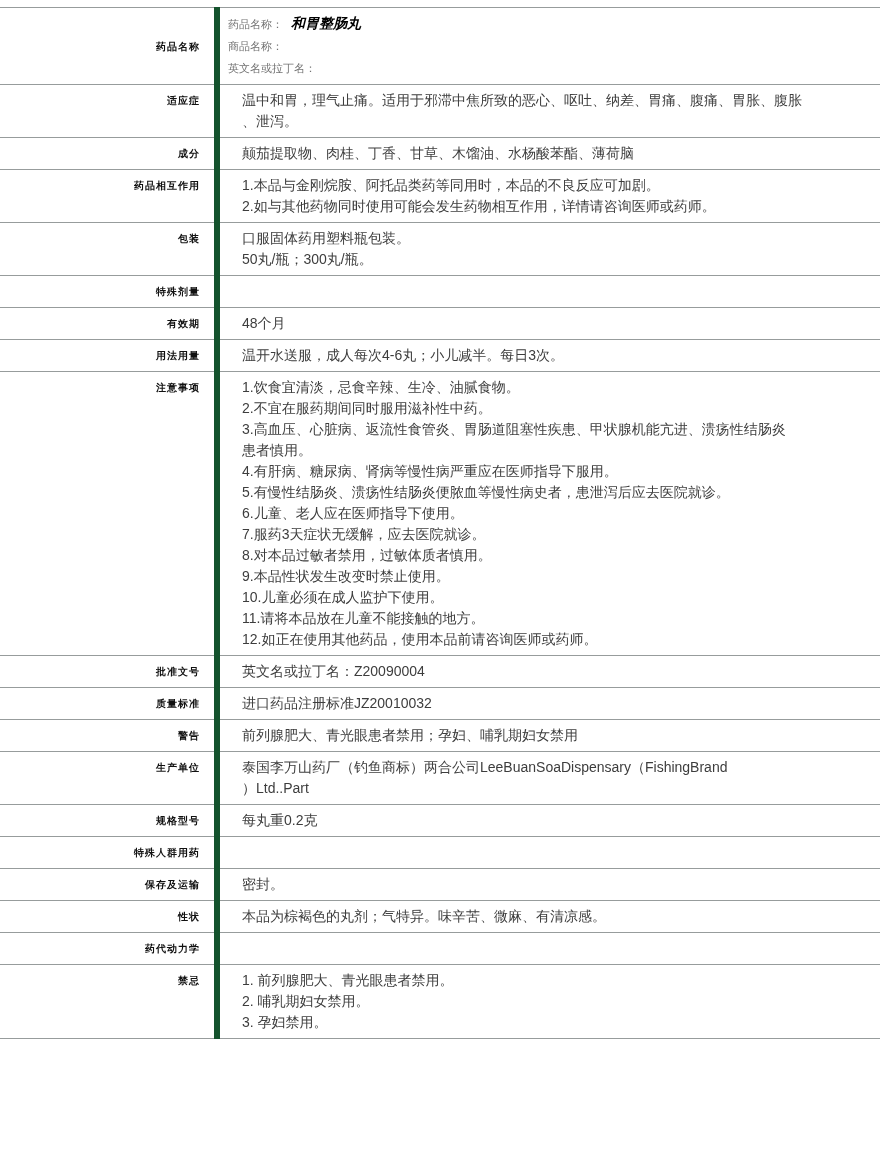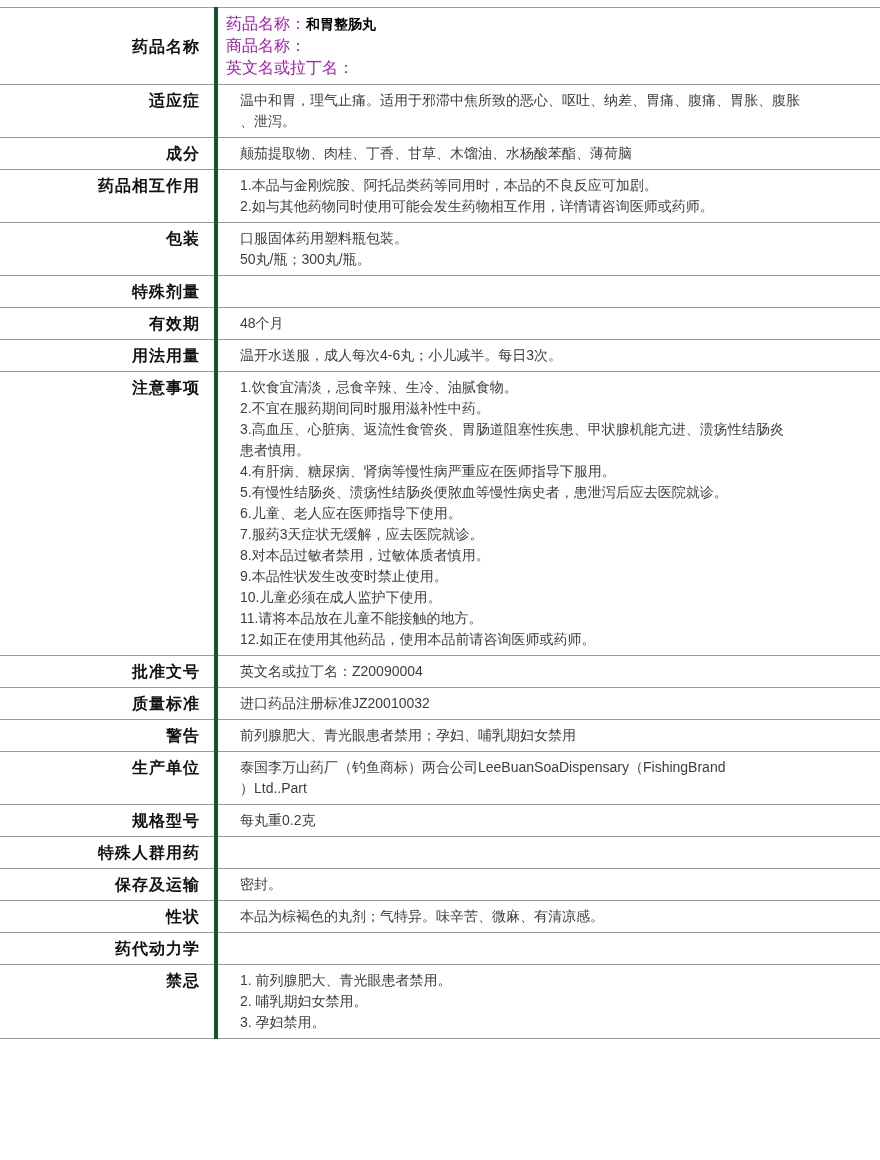--- a/index.html
+++ b/index.html
@@ -19,25 +19,25 @@
     width: 880px;
     border-collapse: collapse;
     table-layout: fixed;
     border-top: 1px solid #979c9c;
   }
   table.drug-table tr {
     border-bottom: 1px solid #979c9c;
   }
   td.label-cell {
     width: 200px;
-    border-right: 4px solid #14532d;
+    border-right: 6px solid #14532d;
     vertical-align: top;
     text-align: right;
     padding: 5px 14px 5px 0;
-    font-size: 16px;
+    font-size: 10px;
     font-weight: bold;
     color: #111111;
     line-height: 21px;
     letter-spacing: 1px;
   }
   td.label-cell.vmid {
     vertical-align: middle;
   }
   td.content-cell {
     vertical-align: top;
@@ -48,28 +48,30 @@
     white-space: pre-line;
   }
   td.content-cell.tight {
     padding-left: 8px;
   }
   .name-line {
     line-height: 21px;
     min-height: 21px;
   }
   .muted-field {
-    color: #a21caf;
-    font-size: 16px;
+    color: #737373;
+    font-size: 11px;
     font-family: Liberation Serif, serif;
   }
   .name-value {
     color: #000000;
     font-weight: bold;
     font-size: 14px;
+    margin-left: 8px;
+    font-style: italic;
   }
   .empty-content {
     min-height: 21px;
   }
 </style>
 </head>
 <body>
 
 <div class="sheet">
   <table class="drug-table">

